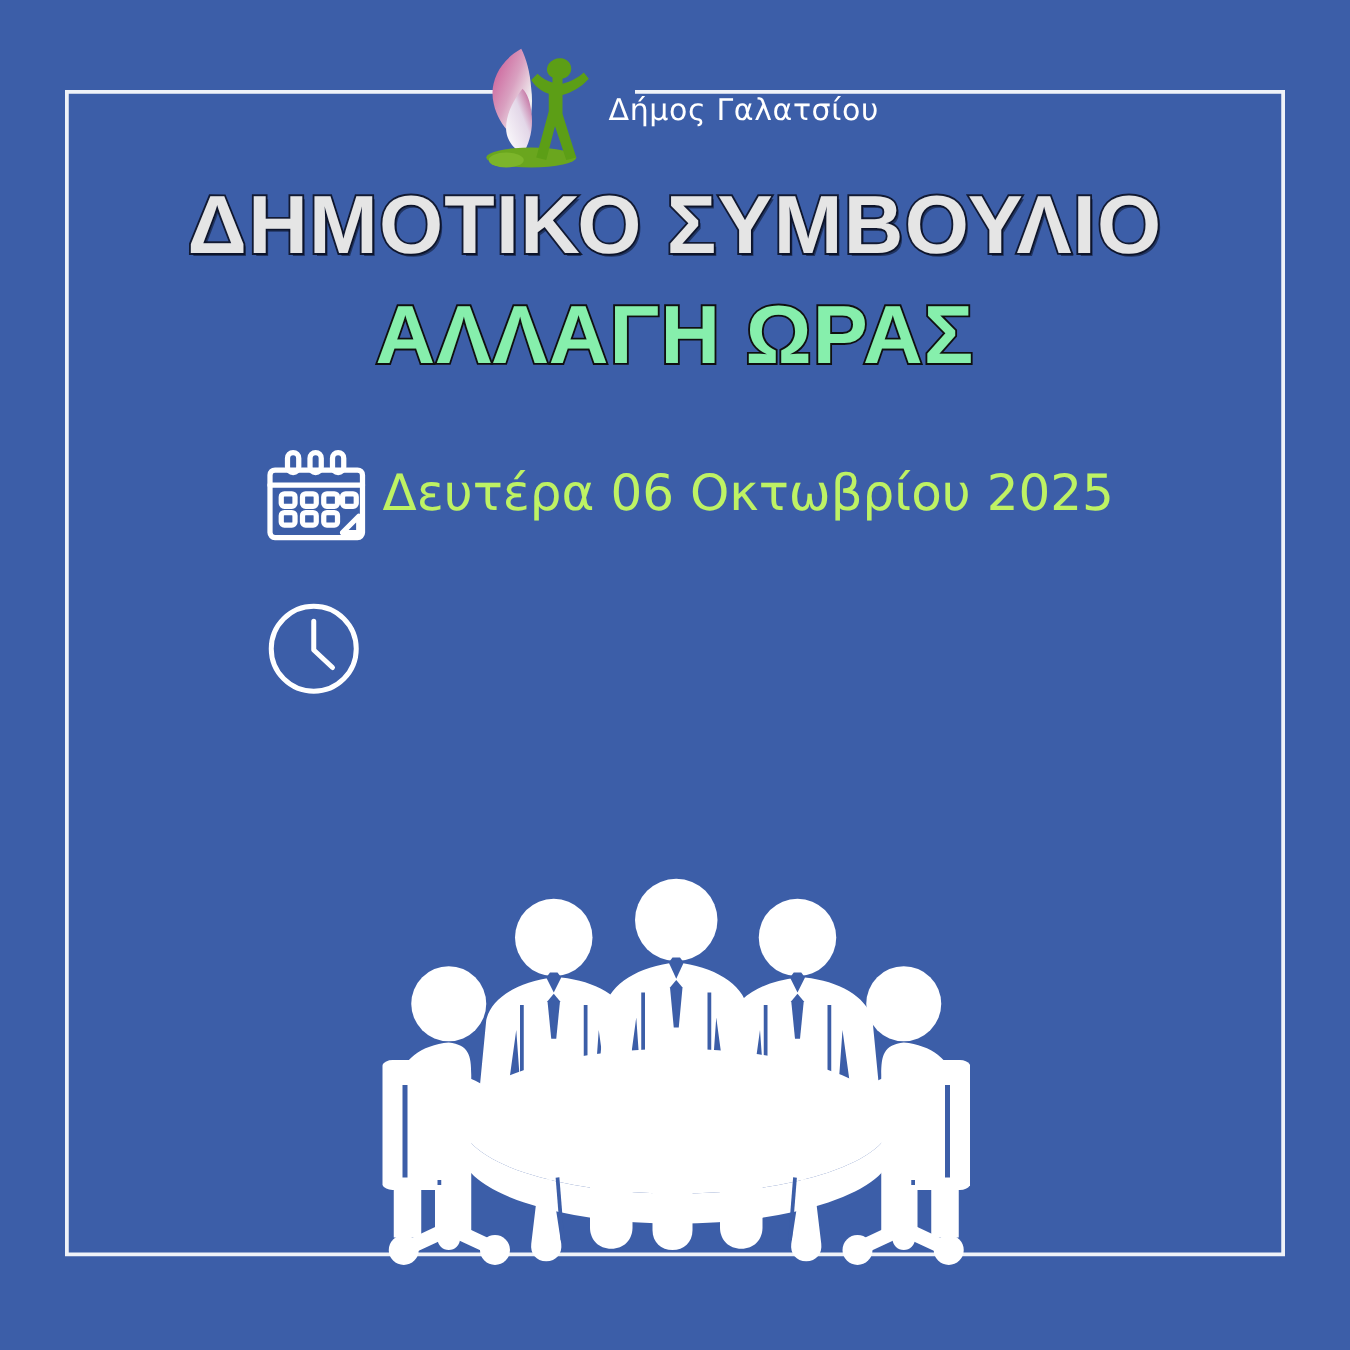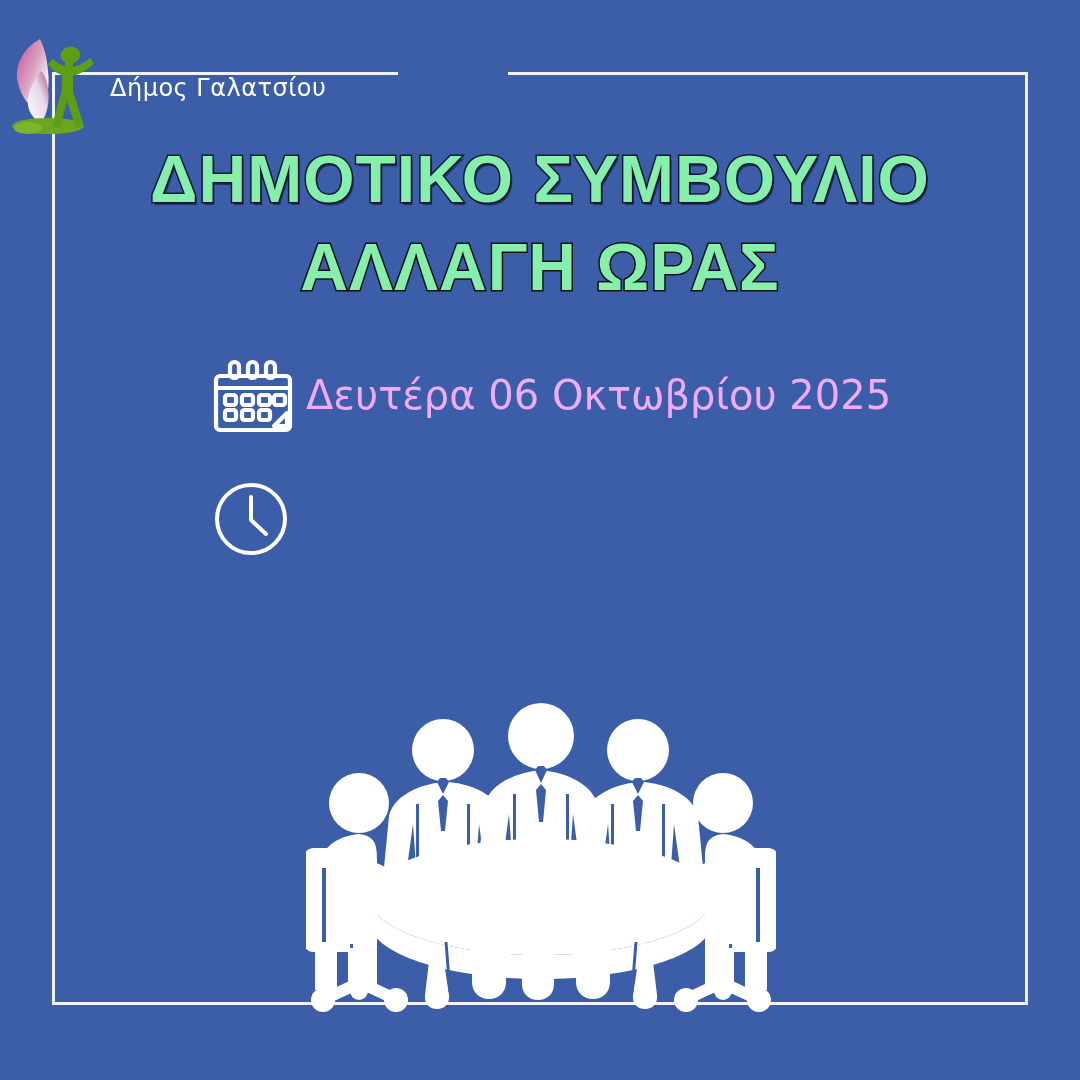--- a/index.html
+++ b/index.html
@@ -36,20 +36,21 @@
 
   
   .logo-wrap {
     position: absolute;
     left: 0;
     top: 28px;
     width: 1080px;
     height: 115px;
     display: flex;
     align-items: center;
+    justify-content: center;
     gap: 10px;
   }
   .logo-mark {
     width: 100px;
     height: 110px;
     display: block;
   }
   .logo-text {
     color: #ffffff;
     font-size: 24px;
@@ -67,21 +68,21 @@
     top: 146px;
     width: 1080px;
     text-align: center;
   }
   .title-main {
     font-family: "Liberation Sans", sans-serif;
     font-weight: bold;
     font-size: 66px;
     line-height: 1.0;
     letter-spacing: 1px;
-    color: #86efac;
+    color: #e5e5e5;
     -webkit-text-stroke: 3px #121a33;
     paint-order: stroke fill;
     text-shadow: 2px 3px 0 rgba(10,16,36,0.55);
     margin: 0;
   }
   .title-sub {
     font-family: "Liberation Sans", sans-serif;
     font-weight: bold;
     font-size: 66px;
     line-height: 1.0;
@@ -106,21 +107,21 @@
   }
   .info-icon {
     width: 96px;
     min-width: 96px;
     display: flex;
     justify-content: flex-start;
     align-items: flex-start;
     padding-top: 2px;
   }
   .info-text {
-    color: #f0abfc;
+    color: #bef264;
     font-family: "DejaVu Sans", sans-serif;
     font-size: 40px;
     line-height: 1.28;
     white-space: pre-line;
     padding-top: 12px;
   }
   .row-date .info-text { padding-top: 18px; }
   .row-time .info-text { padding-top: 14px; }
   .row-place .info-text { padding-top: 4px; }
 

